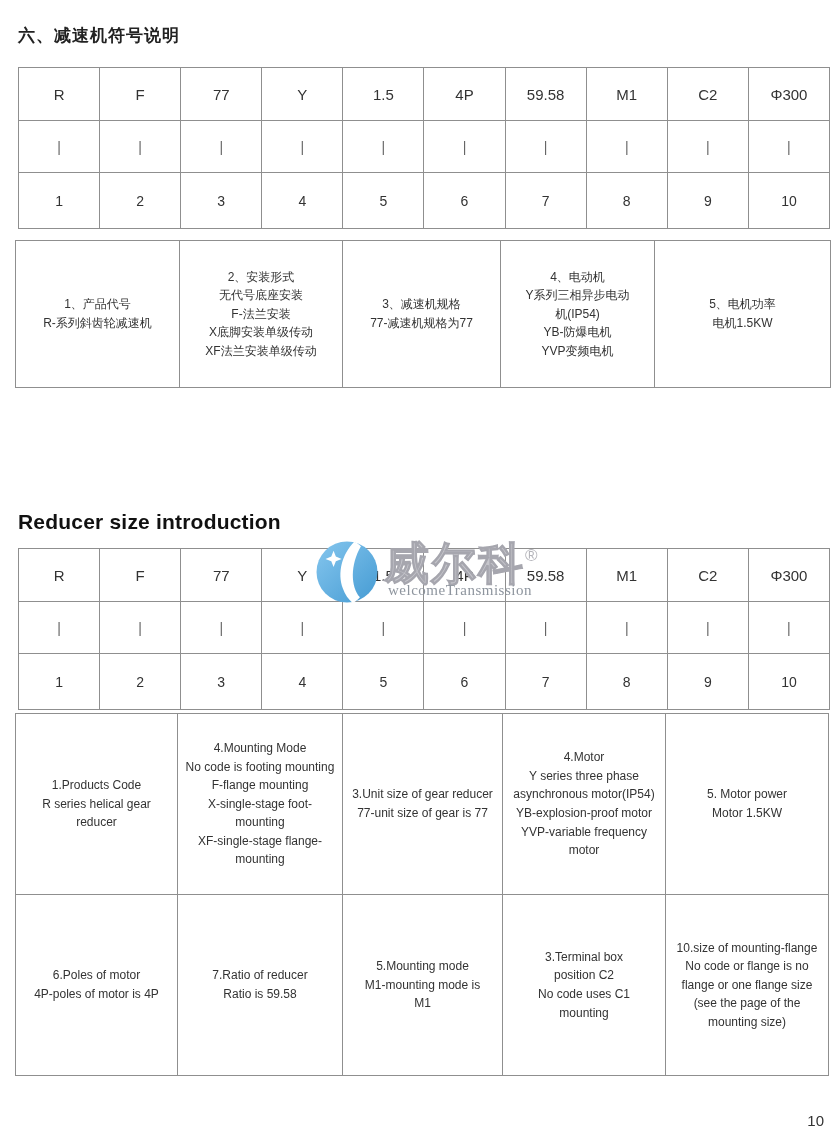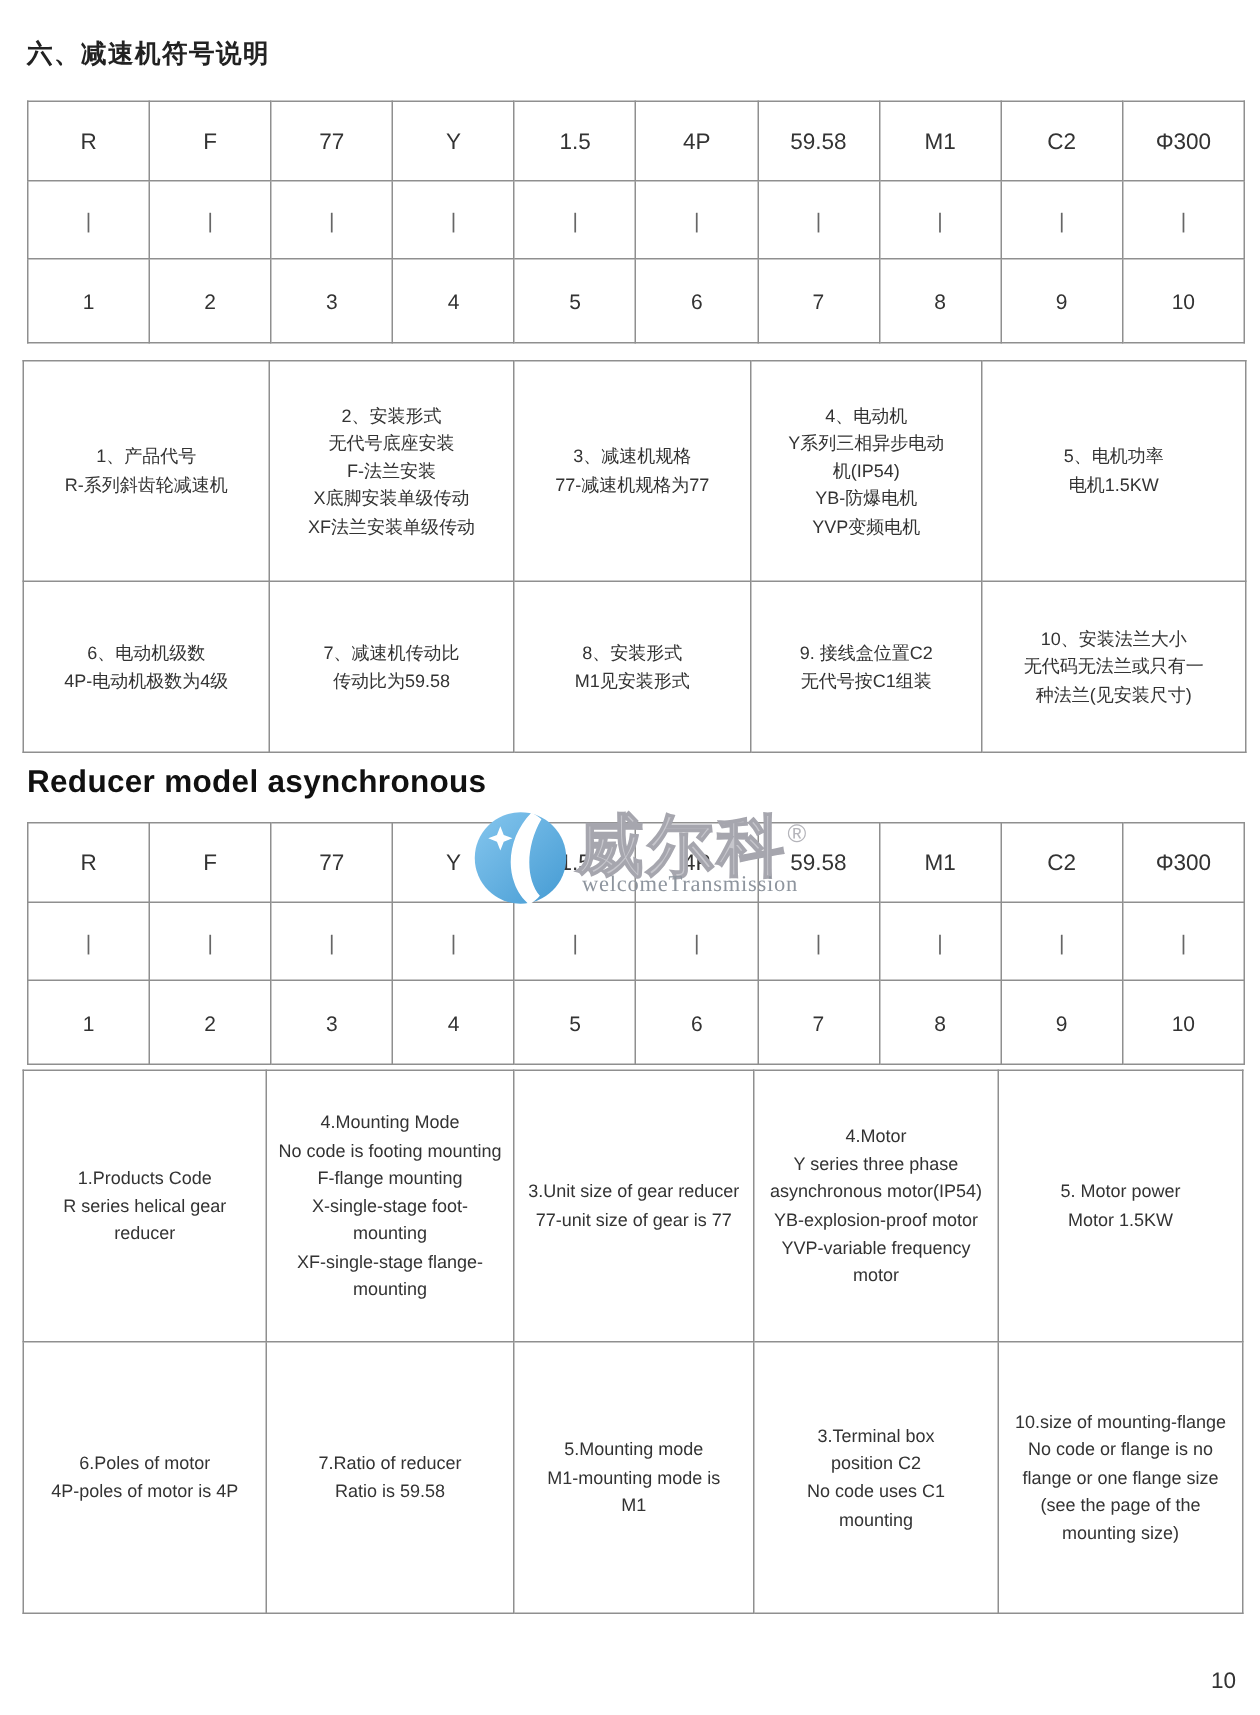--- a/index.html
+++ b/index.html
@@ -151,37 +151,24 @@
       <td>3、减速机规格
 77-减速机规格为77</td>
       <td>4、电动机
 Y系列三相异步电动
 机(IP54)
 YB-防爆电机
 YVP变频电机</td>
       <td>5、电机功率
 电机1.5KW</td>
     </tr>
-    <tr class="r2">
-      <td>6、电动机级数
-4P-电动机极数为4级</td>
-      <td>7、减速机传动比
-传动比为59.58</td>
-      <td>8、安装形式
-M1见安装形式</td>
-      <td>9.  接线盒位置C2
-无代号按C1组装</td>
-      <td>10、安装法兰大小
-无代码无法兰或只有一
-种法兰(见安装尺寸)</td>
-    </tr>
-  </tbody>
-    </table>
-
-  <h2 class="en-title">Reducer model asynchronous</h2>
+  </tbody>
+    </table>
+
+  <h2 class="en-title">Reducer size introduction</h2>
 
   <table class="codes codes-en">
     <colgroup>
         <col style="width:10%">
         <col style="width:10%">
         <col style="width:10%">
         <col style="width:10%">
         <col style="width:10%">
         <col style="width:10%">
         <col style="width:10%">

